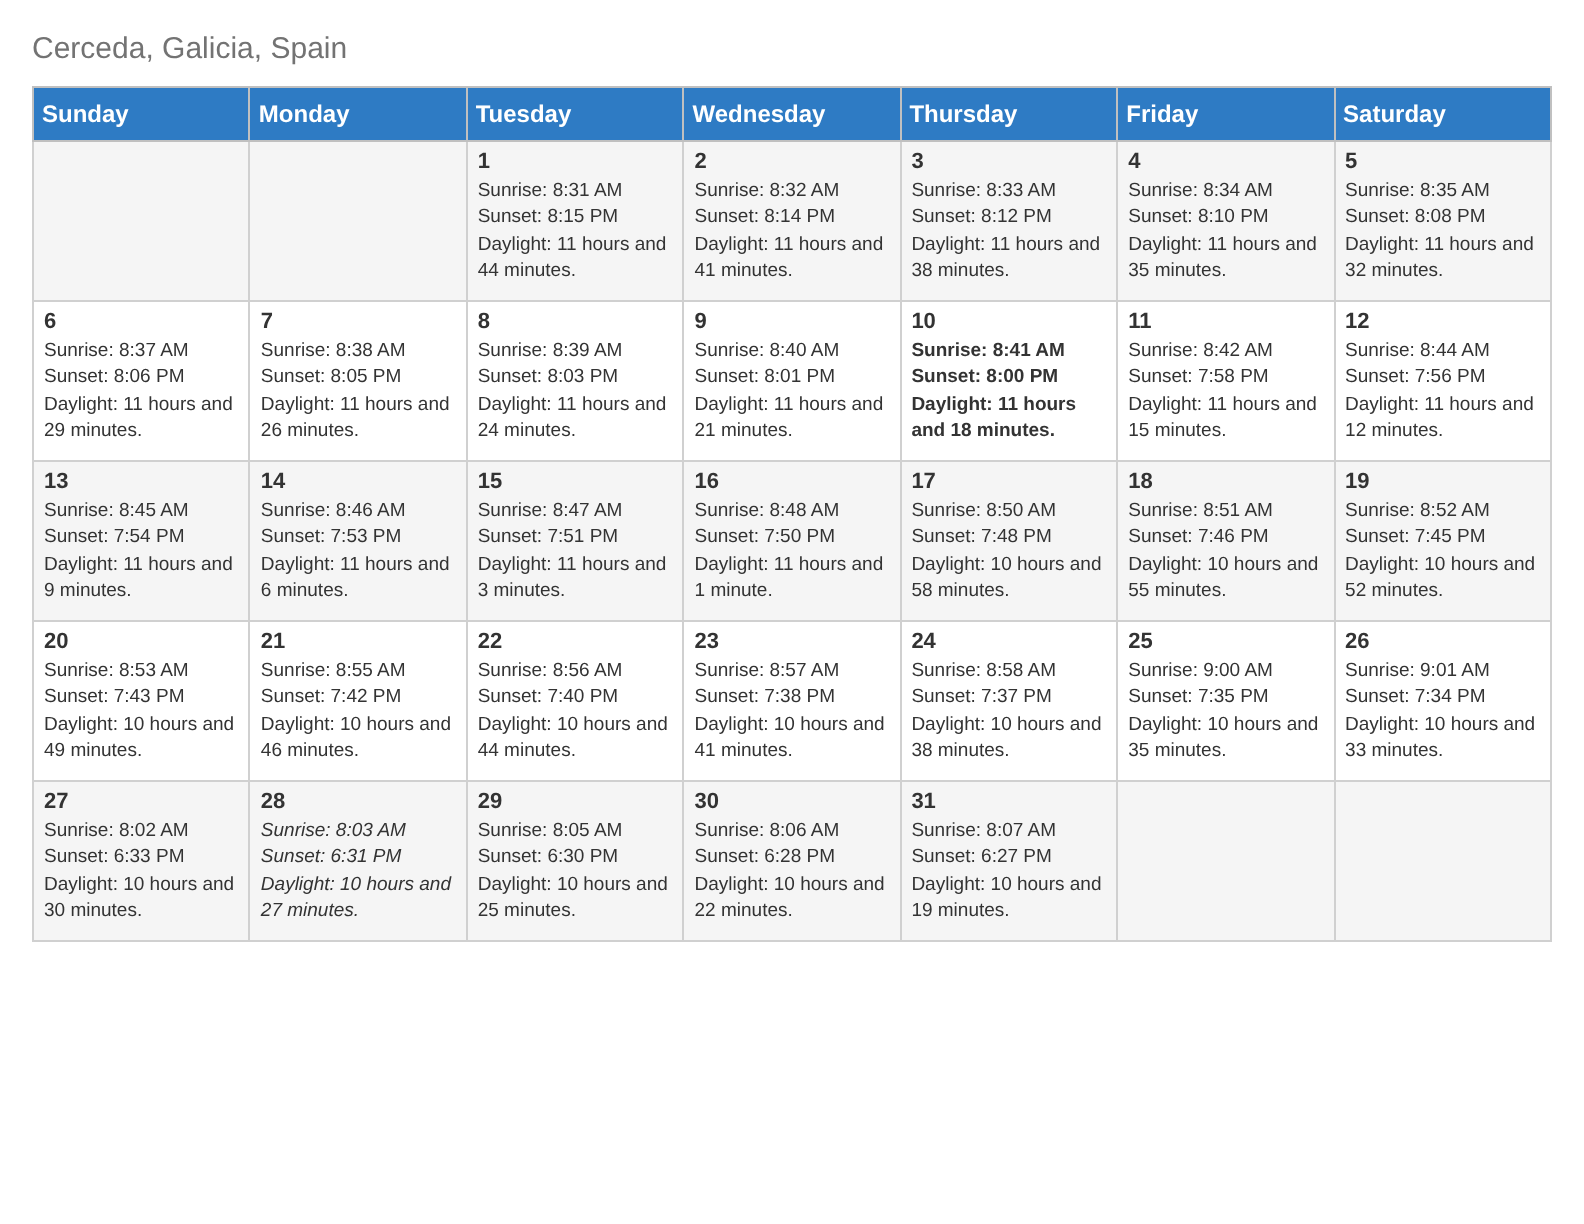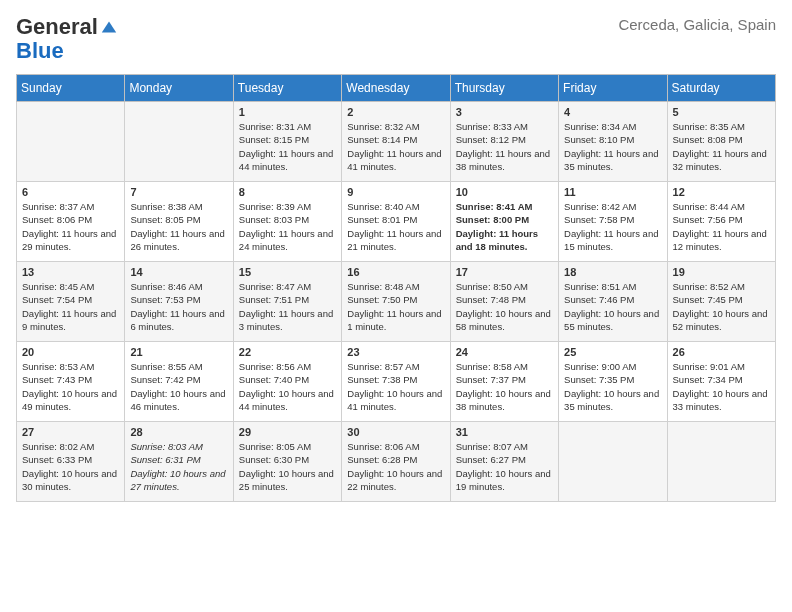--- a/index.html
+++ b/index.html
@@ -51,21 +51,21 @@
     }
     table {
       width: 100%;
       border-collapse: collapse;
       table-layout: fixed;
     }
     thead tr th {
       background-color: #2e7bc4;
       color: #fff;
       font-size: 12px;
-      font-weight: normal;
+      font-weight: bold;
       padding: 6px 4px;
       text-align: left;
       border: 1px solid #c0c0c0;
     }
     tbody tr td {
       vertical-align: top;
       border: 1px solid #d0d0d0;
       padding: 4px 5px;
       font-size: 10px;
       color: #333;
@@ -89,29 +89,20 @@
       color: #333;
     }
     .empty-cell {
       background-color: inherit;
     }
   </style>
 </head>
 <body>
 
 <div class="header">
-  <div class="logo">
-    <div class="logo-text">
-      <span class="logo-general">General</span>
-      <svg class="logo-icon" viewBox="0 0 20 20">
-        <polygon points="2,16 10,4 18,16" fill="#2e7bc4"></polygon>
-      </svg>
-    </div>
-    <span class="logo-blue" style="font-size:22px;font-weight:bold;">Blue</span>
-  </div>
   <div class="title-block">
     <div class="location">Cerceda, Galicia, Spain</div>
   </div>
 </div>
 
 <table>
   <thead>
     <tr>
     <th>Sunday</th>
         <th>Monday</th>

